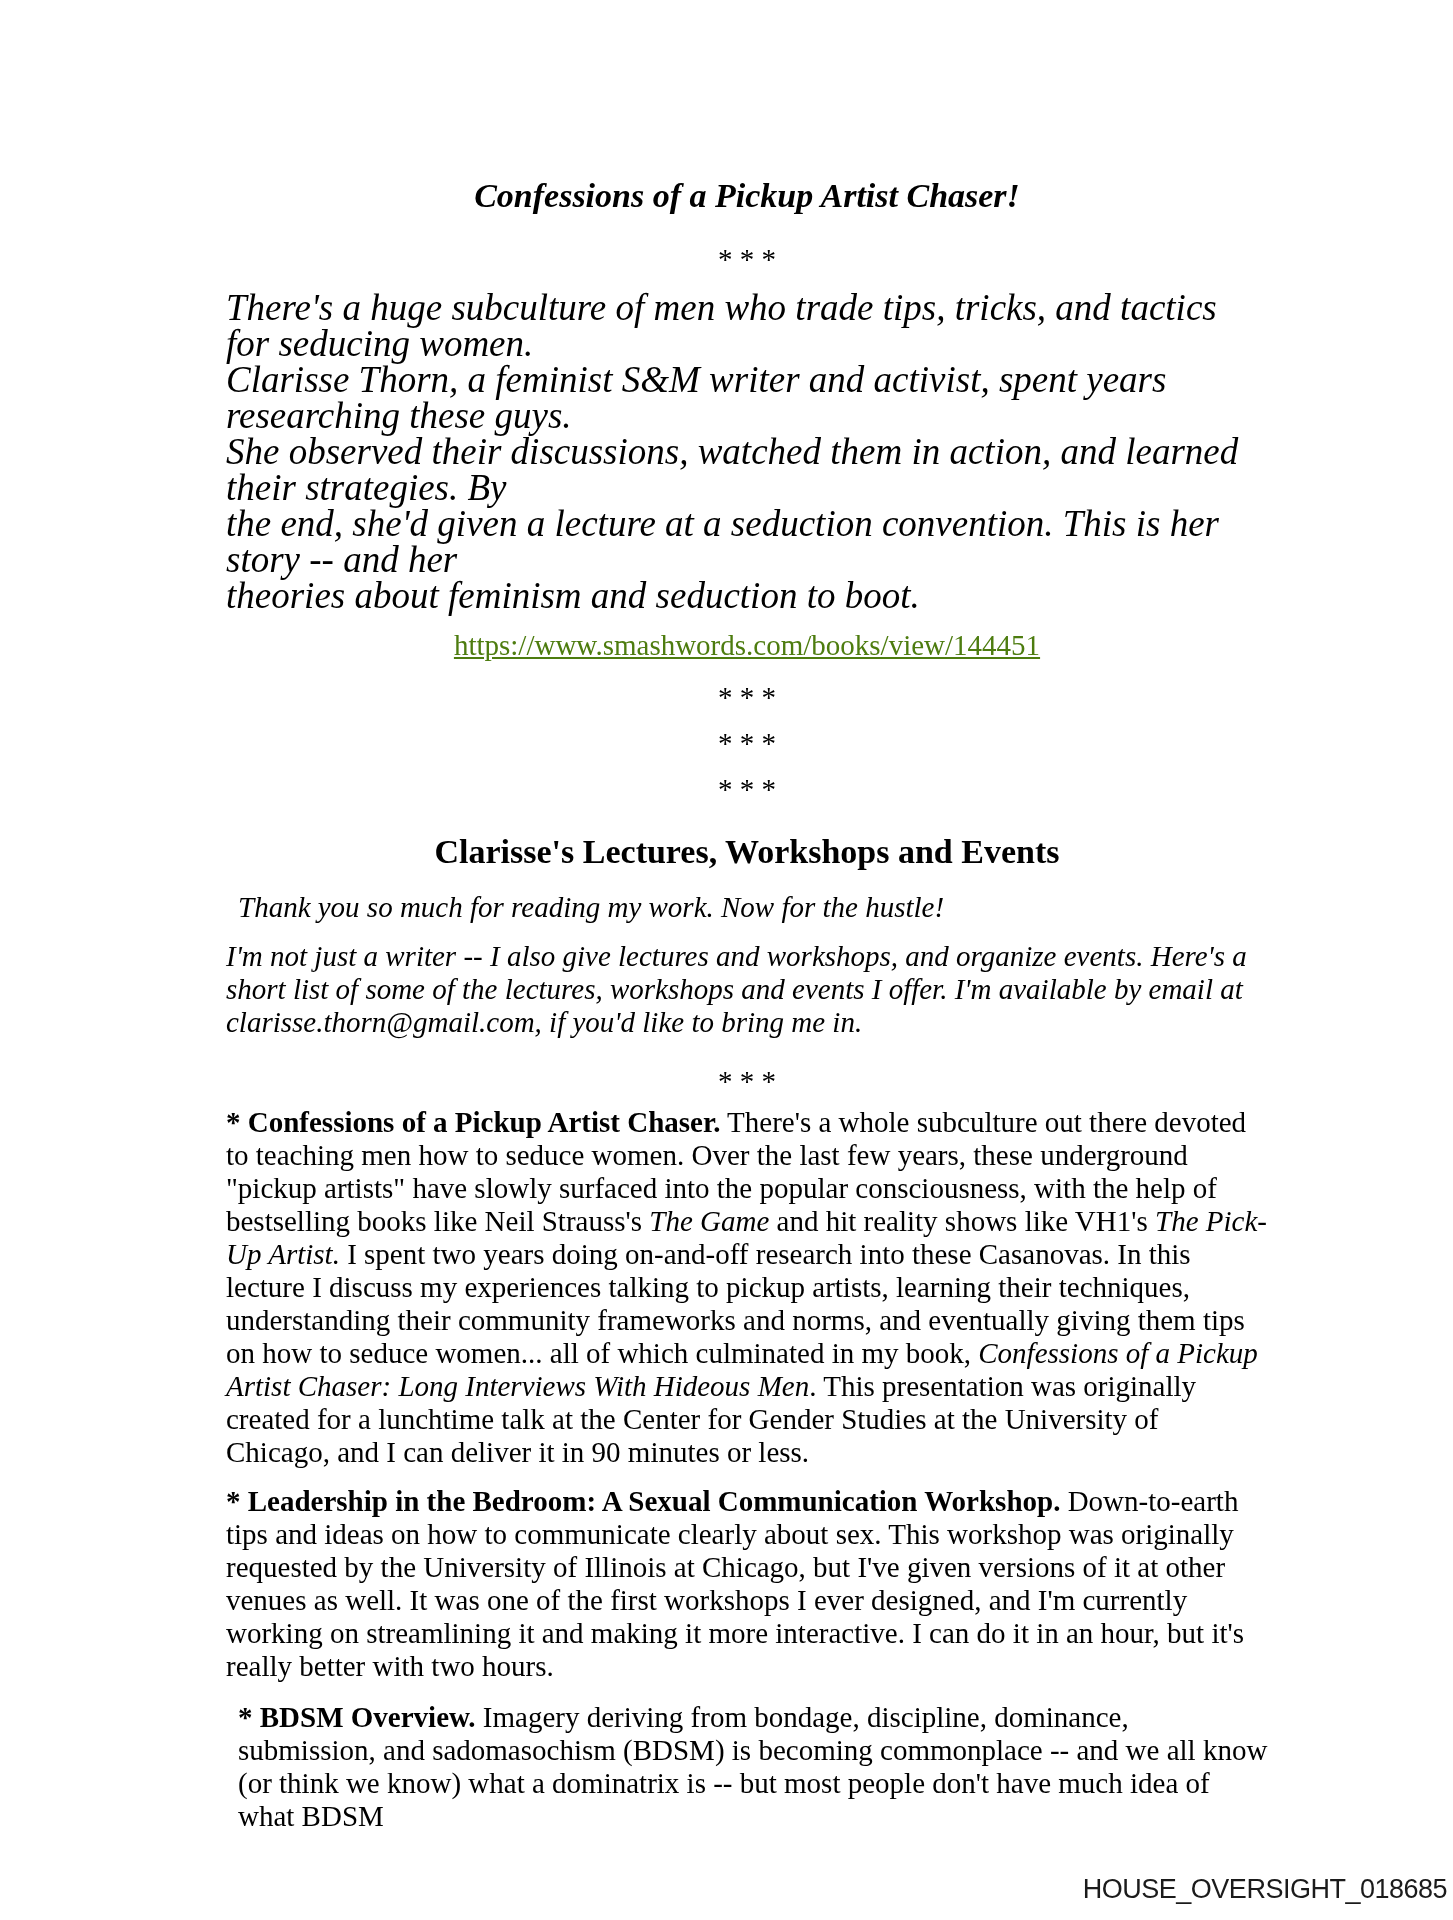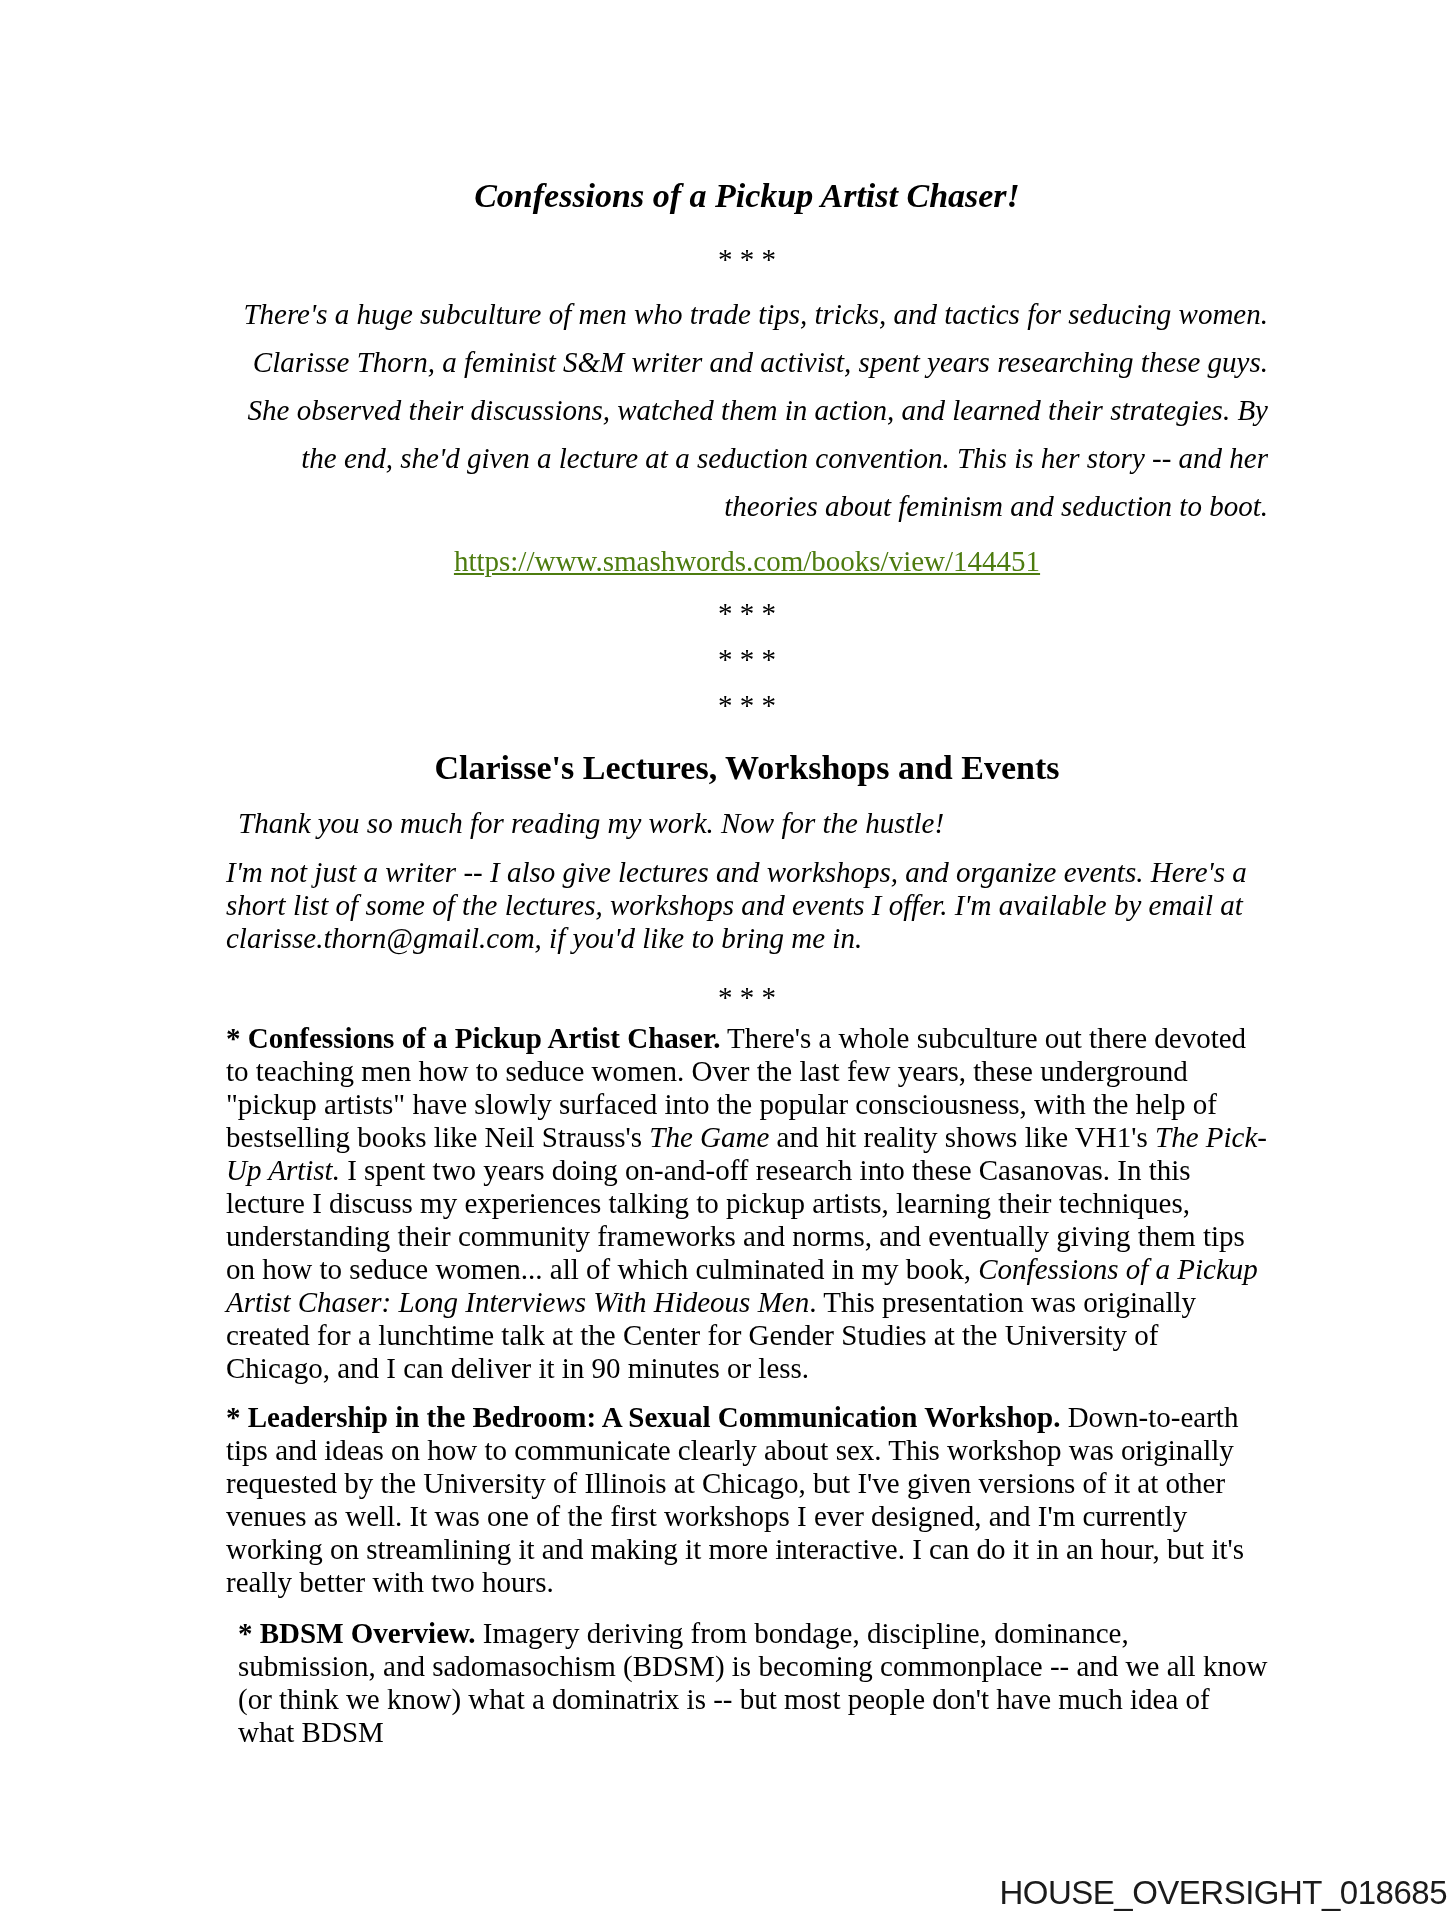--- a/index.html
+++ b/index.html
@@ -10,40 +10,40 @@
     position:relative;overflow:hidden;
   }
   .content{position:absolute;left:226px;top:0;width:1042px;}
   h1,h2,p,div{margin:0;padding:0;}
   .title{
     margin-top:176px;text-align:center;
     font-size:34px;font-weight:bold;font-style:italic;line-height:40px;
   }
   .sep{text-align:center;font-size:29px;line-height:33px;}
   .intro{
-    font-style:italic;text-align:right;
-    font-size:29px;line-height:48px;white-space:pre-line;
+    font-style:italic;text-align:left;
+    font-size:37px;line-height:36px;white-space:pre-line;
   }
   .linkline{text-align:center;font-size:29px;line-height:33px;}
   a.doc-link{color:#4d7c0f;text-decoration:underline;cursor:pointer;}
   .heading{
     text-align:center;font-size:34px;font-weight:bold;line-height:42px;
   }
   .ital{font-style:italic;font-size:29px;line-height:33px;}
   .listing{font-size:29px;line-height:33px;}
   .b{font-weight:bold;}
   .i{font-style:italic;}
   .mt8{margin-top:8px;}  .mt13{margin-top:13px;} .mt14{margin-top:14px;}
   .mt15{margin-top:15px;} .mt16{margin-top:16px;} .mt17{margin-top:17px;}
   .mt18{margin-top:18px;margin-left:12px;} .mt19{margin-top:19px;} .mt25{margin-top:25px;}
   .mt26{margin-top:26px;} .mt27{margin-top:27px;}
   .footer{
     position:absolute;top:1874px;right:6px;
     font-family:"Liberation Sans",sans-serif;
-    font-size:33px;letter-spacing:-0.5px;color:#1b1b1b;
+    font-size:27px;letter-spacing:-0.5px;color:#1b1b1b;
   }
 </style>
 </head>
 <body>
 
 <div class="page">
   <div class="content">
 
     <h1 class="title">Confessions of a Pickup Artist Chaser!</h1>
 

